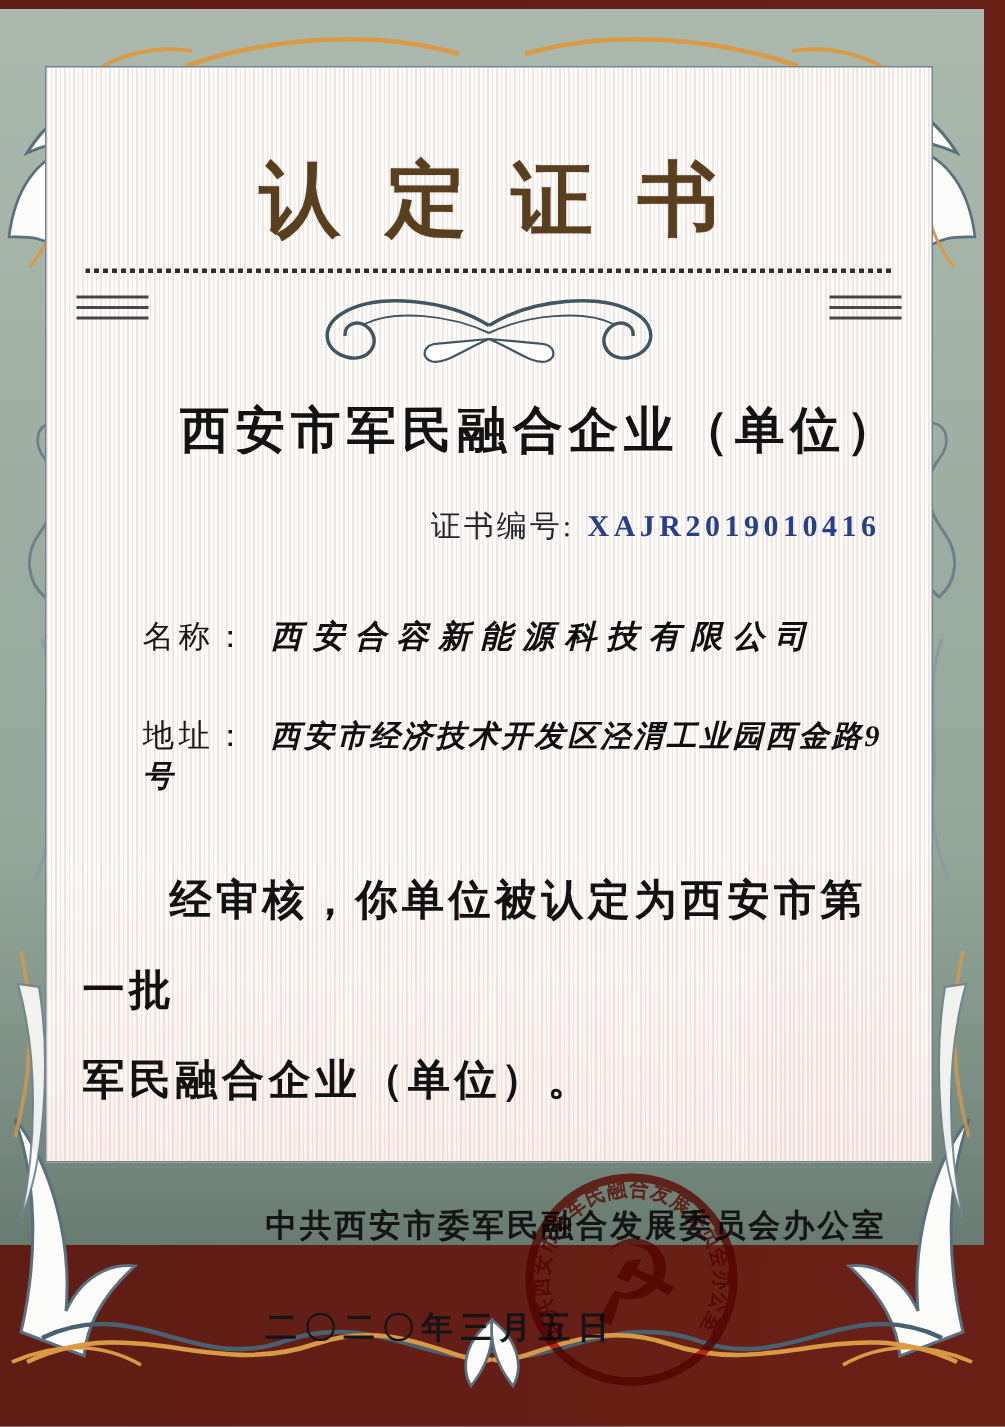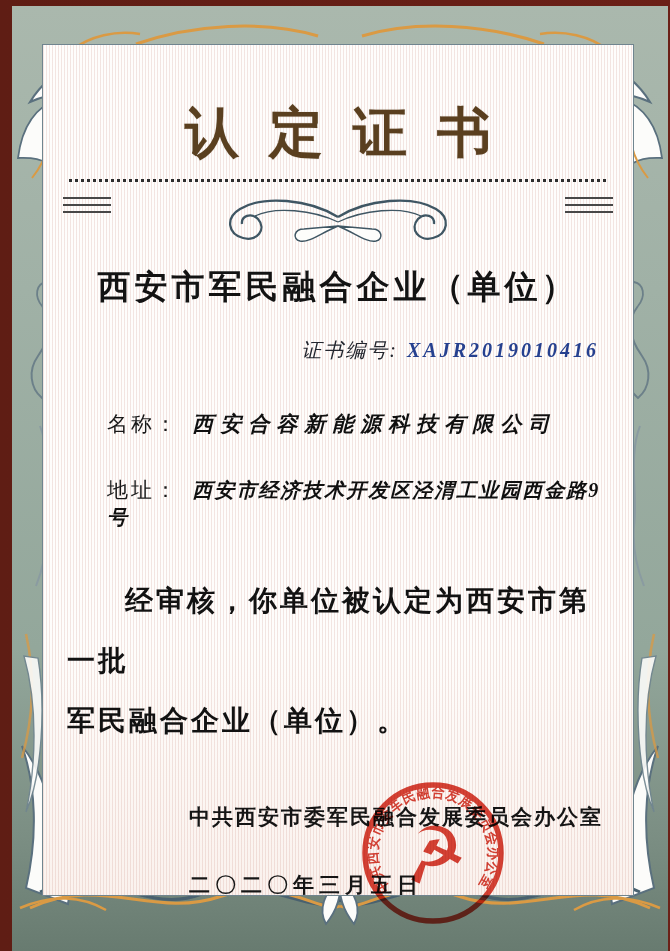--- a/index.html
+++ b/index.html
@@ -5,21 +5,21 @@
   html,body{margin:0;padding:0;}
   body{
     width:670px;height:951px;
     background:#4b150f;
     font-family:"Liberation Serif", serif;
     position:relative;overflow:hidden;
   }
   .photo{position:absolute;inset:0;background:linear-gradient(90deg,#5f1d14 0%,#6b2017 100%);}
   
   .cert{
-    position:absolute;left:12px;top:6px;width:656px;height:945px;
+    position:absolute;left:0;top:6px;width:656px;height:824px;
     background:linear-gradient(180deg,#aab8ad 0%,#a0b1a6 30%,#93a79b 68%,#7b8e83 88%,#68randomize 100%);
     background:linear-gradient(180deg,#aab8ad 0%,#a0b1a6 30%,#93a79b 68%,#7b8e83 88%,#687b70 100%);
   }
   .paper{
     position:absolute;left:30px;top:38px;right:34px;bottom:55px;
     background-color:#fdfbf7;
     background-image:
       repeating-linear-gradient(90deg, rgba(198,132,120,0.20) 0 1px, rgba(255,255,255,0) 1px 3px),
       linear-gradient(180deg, rgba(255,255,255,0.6) 0 70%, rgba(246,225,220,0.35) 100%);
     border:1px solid #70858f;
@@ -37,26 +37,26 @@
   .dotted{
     margin:16px auto 0 auto;width:98%;height:3px;
     background:repeating-linear-gradient(90deg,#2e2e2e 0 3px,transparent 3px 6px);
   }
   .orn-row{margin-top:7px;display:flex;align-items:flex-start;justify-content:space-between;height:60px;}
   .triple{width:48px;padding-top:3px;}
   .triple i{display:block;height:2px;background:#474747;margin:5px 0;}
   .scroll-orn{width:250px;height:58px;margin-top:2px;}
   
   .heading{
-    margin-top:16px;text-align:center;
+    margin-top:16px;text-align:right;
     font-size:33px;font-weight:700;color:#131313;letter-spacing:4px;
   }
   .certno{
     margin-top:27px;text-align:right;padding-right:14px;
-    font-size:20px;color:#23262e;letter-spacing:2px;font-weight:500;font-style:italic;
+    font-size:20px;color:#23262e;letter-spacing:2px;font-weight:500;
   }
   .certno .num{color:#25408f;letter-spacing:3px;margin-left:2px;font-weight:600;}
   
   .fields{margin-top:46px;margin-left:44px;}
   .field{margin-top:38px;font-size:21px;color:#181818;}
   .field:first-child{margin-top:0;}
   .flabel{letter-spacing:3px;font-weight:500;}
   .fvalue{font-weight:700;font-style:italic;letter-spacing:7px;margin-left:8px;color:#101010;}
   .fvalue.addr{letter-spacing:2px;font-size:20px;}
   

